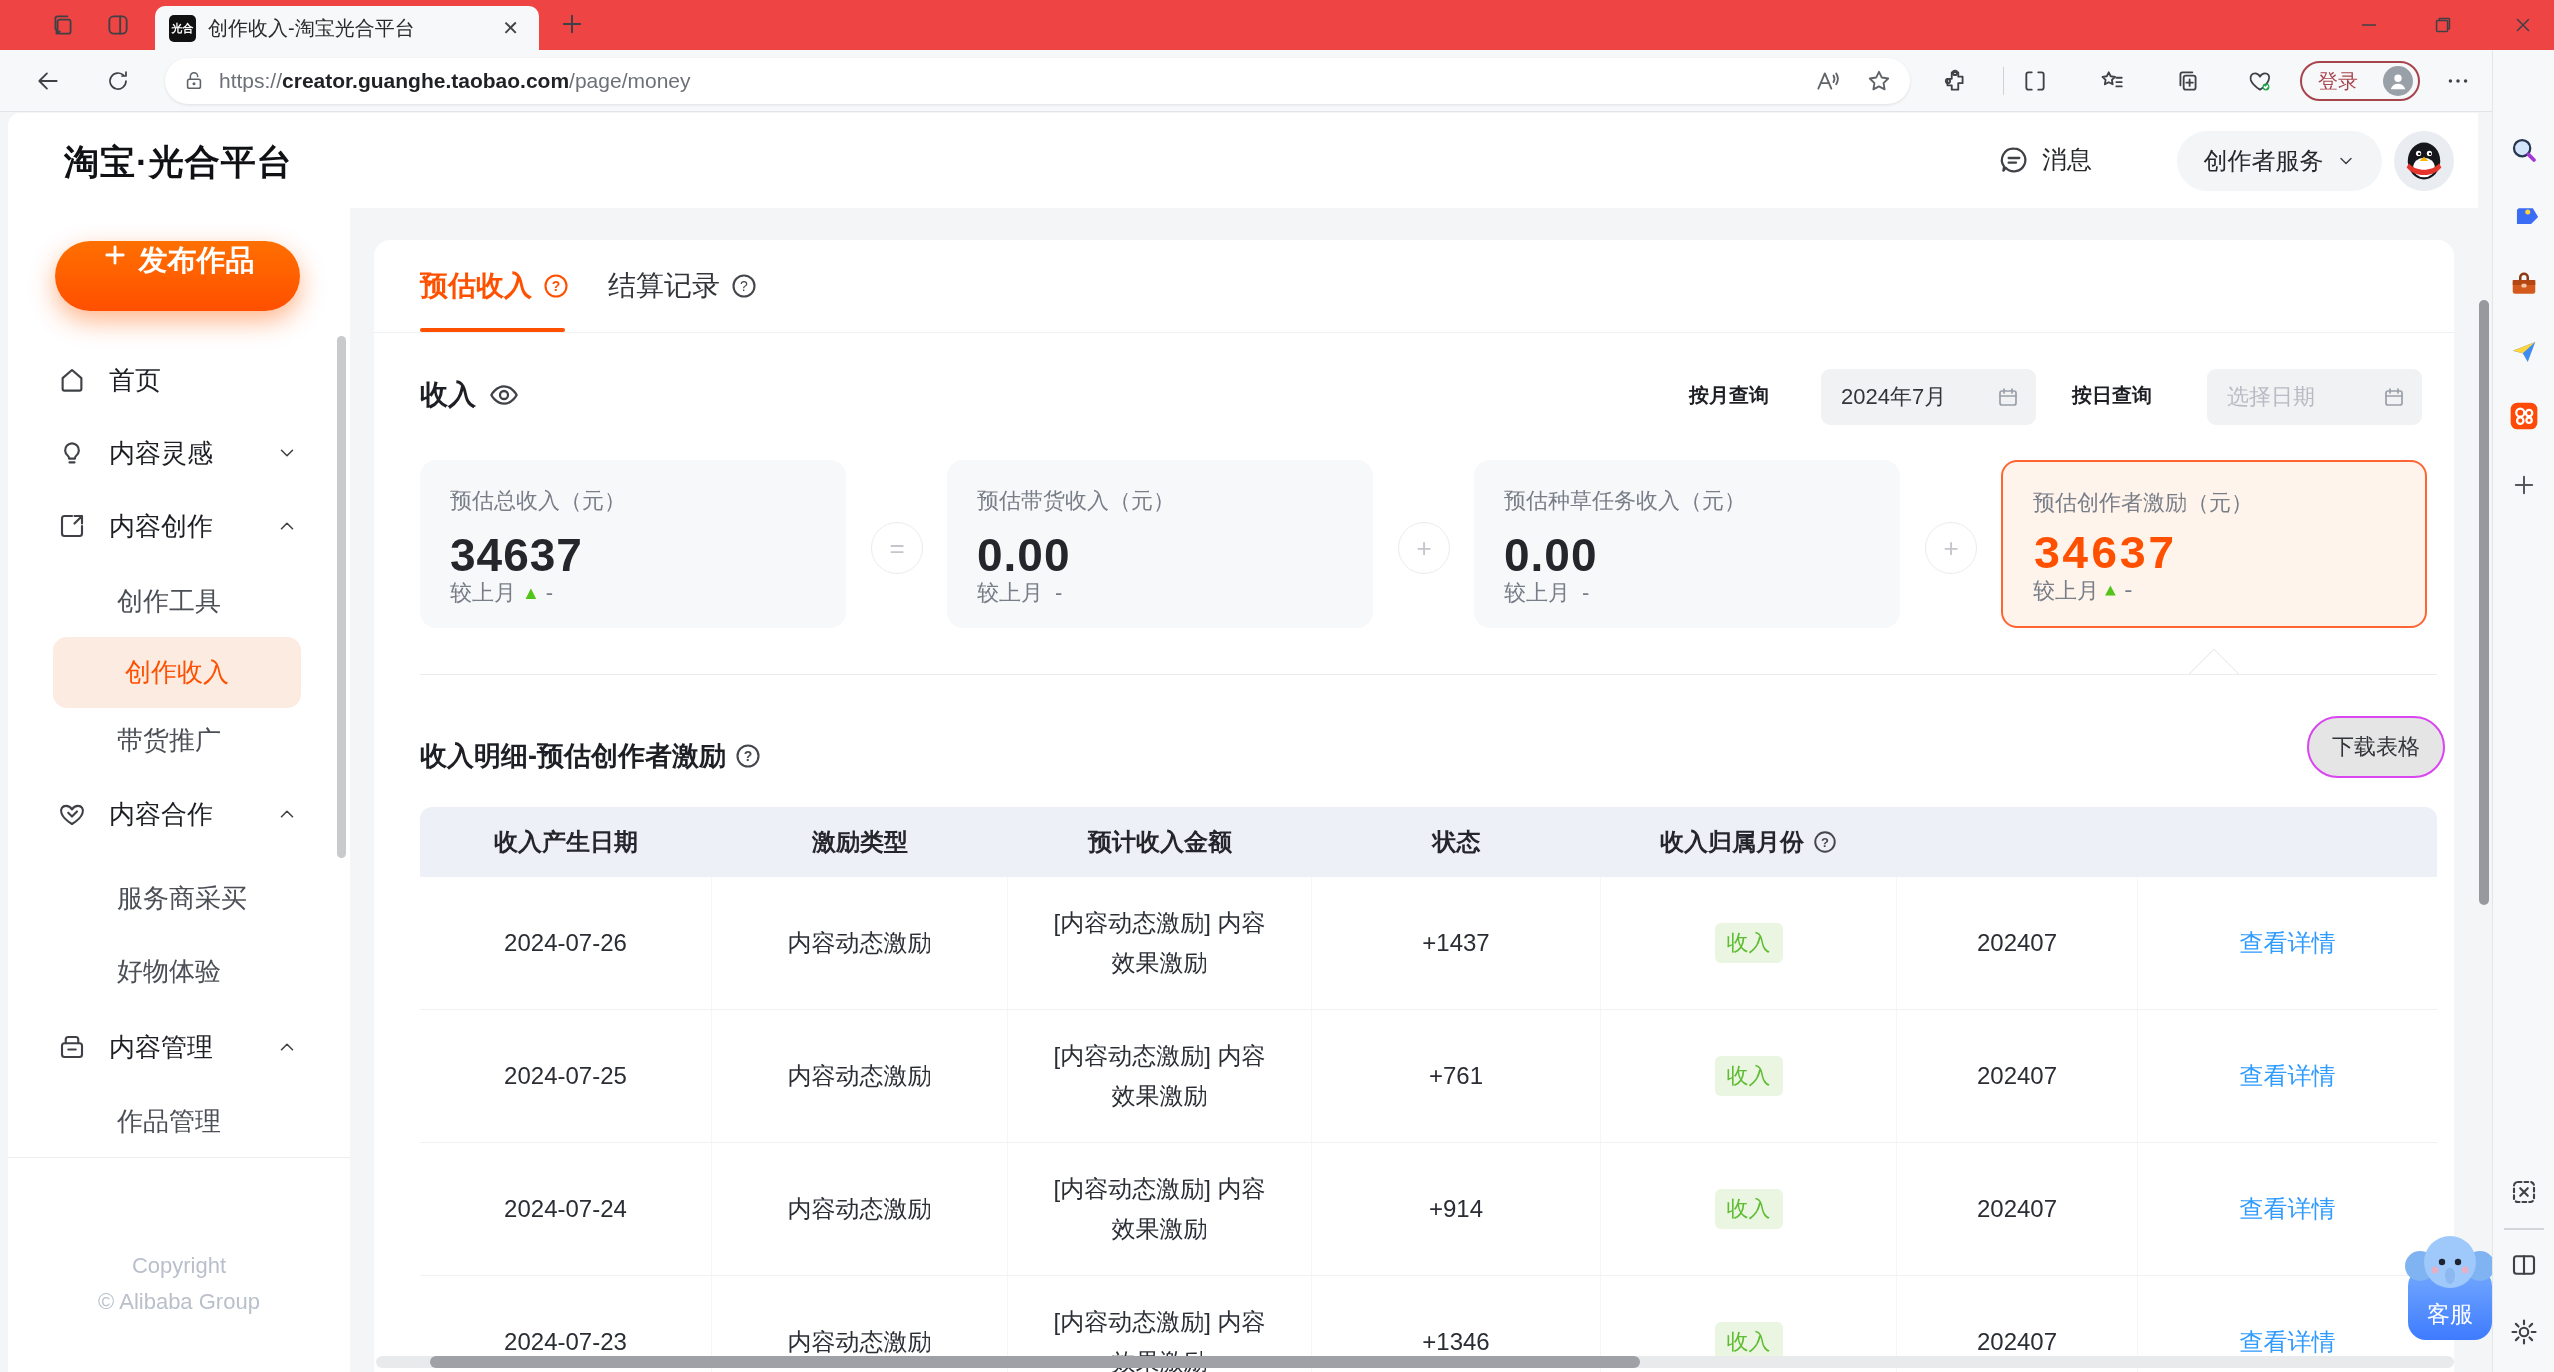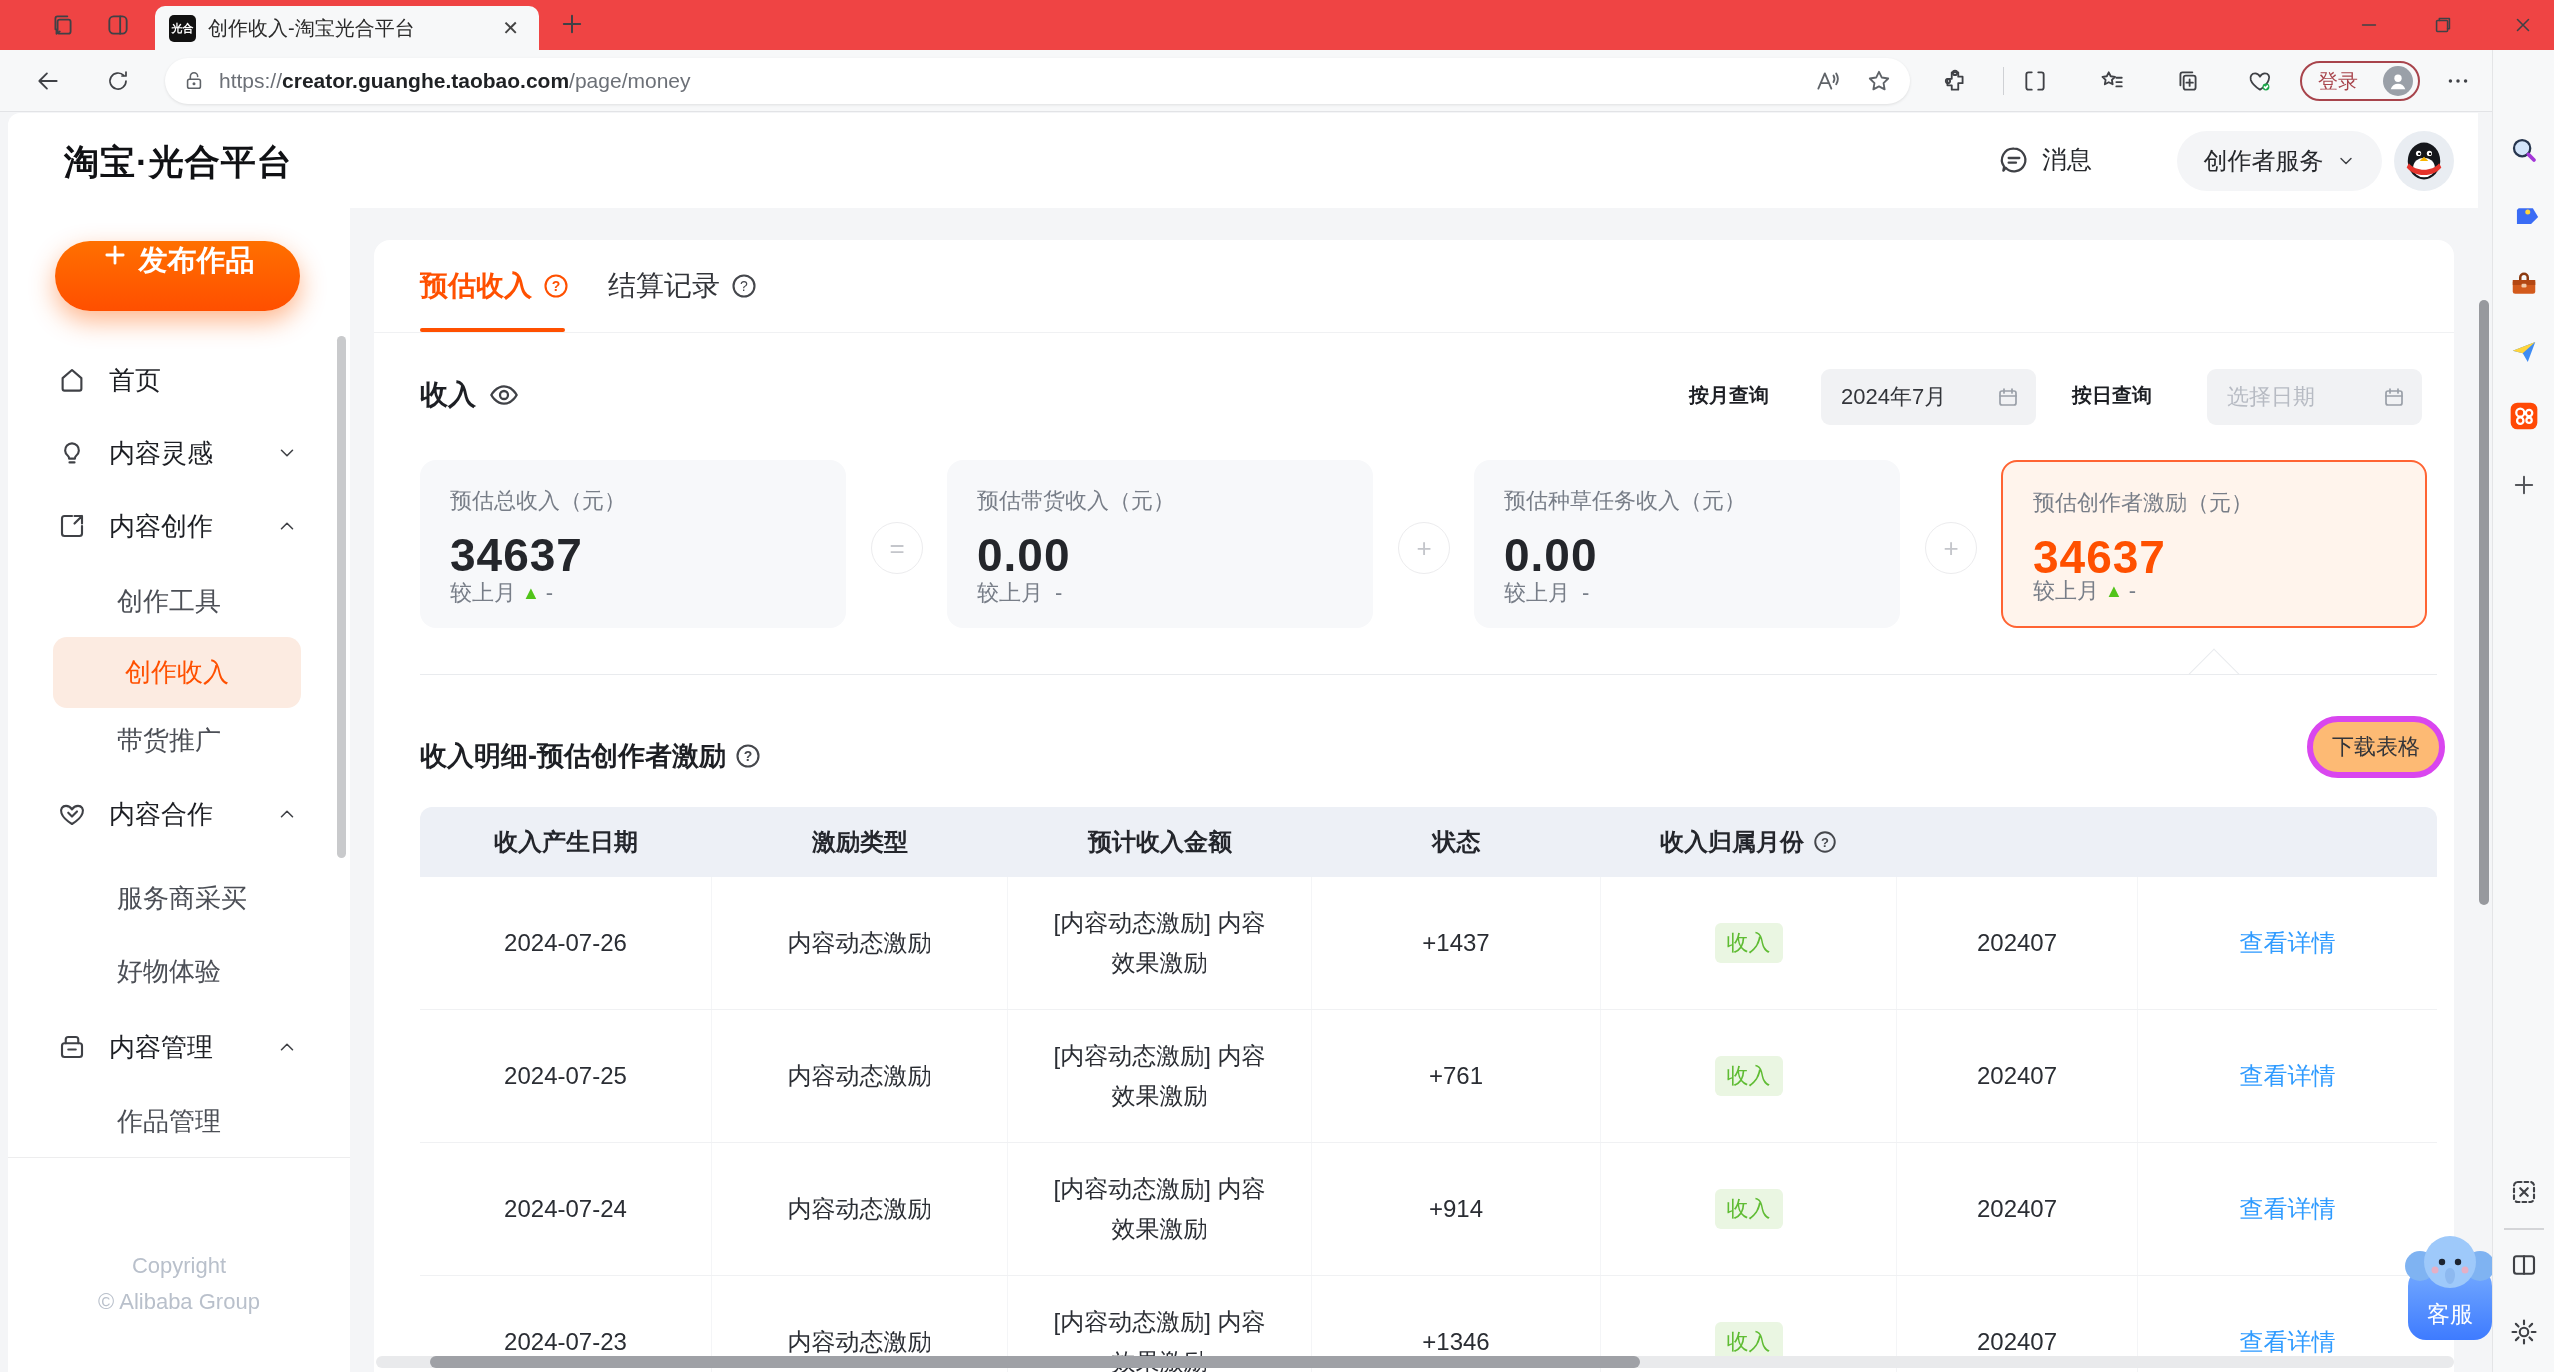--- a/index.html
+++ b/index.html
@@ -72,21 +72,21 @@
   .card-hl{background:#fff4ec;border:2px solid #ff6433;}
   .card-hl .card-value{color:#ff5000;}
   .up-arrow{color:#52c41a;font-size:18px;}
   .op{position:absolute;top:62px;width:52px;height:52px;border:1px solid #ececee;border-radius:50%;display:flex;align-items:center;justify-content:center;font-size:26px;color:#c4c6cb;background:#fff;}
 
   .notch-line{position:absolute;left:46px;top:434px;width:2017px;height:1px;background:#e9ebee;}
   .notch{position:absolute;left:1822px;top:416px;width:36px;height:36px;background:#fff;border-top:1px solid #e9ebee;border-left:1px solid #e9ebee;transform:rotate(45deg);}
 
   .detail-row{position:absolute;left:0;top:460px;width:2080px;height:110px;}
   .detail-title{position:absolute;left:46px;top:38px;display:flex;align-items:center;gap:8px;font-size:27px;font-weight:600;color:#1d1f24;}
-  .dl-btn{position:absolute;left:1933px;top:16px;width:138px;height:62px;border:6px solid #d946ef;border-radius:31px;background:#fdba74;display:flex;align-items:center;justify-content:center;font-size:22px;color:#33353a;}
+  .dl-btn{position:absolute;left:1933px;top:16px;width:138px;height:62px;border:2px solid #d946ef;border-radius:31px;background:#e5e5e5;display:flex;align-items:center;justify-content:center;font-size:22px;color:#33353a;}
 
   .table{position:absolute;left:46px;top:567px;width:2017px;}
   .thead{display:grid;grid-template-columns:292px 296px 304px 289px 296px 241px 299px;height:70px;background:#edf0f6;border-radius:12px 12px 0 0;}
   .th{display:flex;align-items:center;justify-content:center;gap:8px;font-size:24px;font-weight:600;color:#24262c;}
   .trow{display:grid;grid-template-columns:292px 296px 304px 289px 296px 241px 299px;height:133px;border-bottom:1px solid #f0f1f3;background:#fff;}
   .td{display:flex;align-items:center;justify-content:center;font-size:24px;color:#2a2d33;border-right:1px solid #f4f5f7;text-align:center;}
   .td:last-child{border-right:none;}
   .td.wrap{padding:0 36px;line-height:40px;}
   .badge{background:#eaf6e2;color:#5fbc33;font-size:22px;padding:5px 12px;border-radius:6px;}
   .link{color:#2f9bff;font-weight:500;}
@@ -448,21 +448,21 @@
         <div class="card-value">0.00</div>
         <div class="card-cmp">
             <span>较上月</span>
             <span class="up-arrow"></span>
             <span>-</span>
           </div>
       </div>
       <div class="op" style="left:1505px;">
           <span>+</span>
         </div>
-      <div class="card card-hl" style="left:1581px;">
+      <div class="card card-hl" style="left:1581px;font-family:Liberation Mono, monospace;">
         <div class="card-label">预估创作者激励（元）</div>
         <div class="card-value">34637</div>
         <div class="card-cmp">
             <span>较上月</span>
             <span class="up-arrow">▲</span>
             <span>-</span>
           </div>
       </div>
     </div>
 

